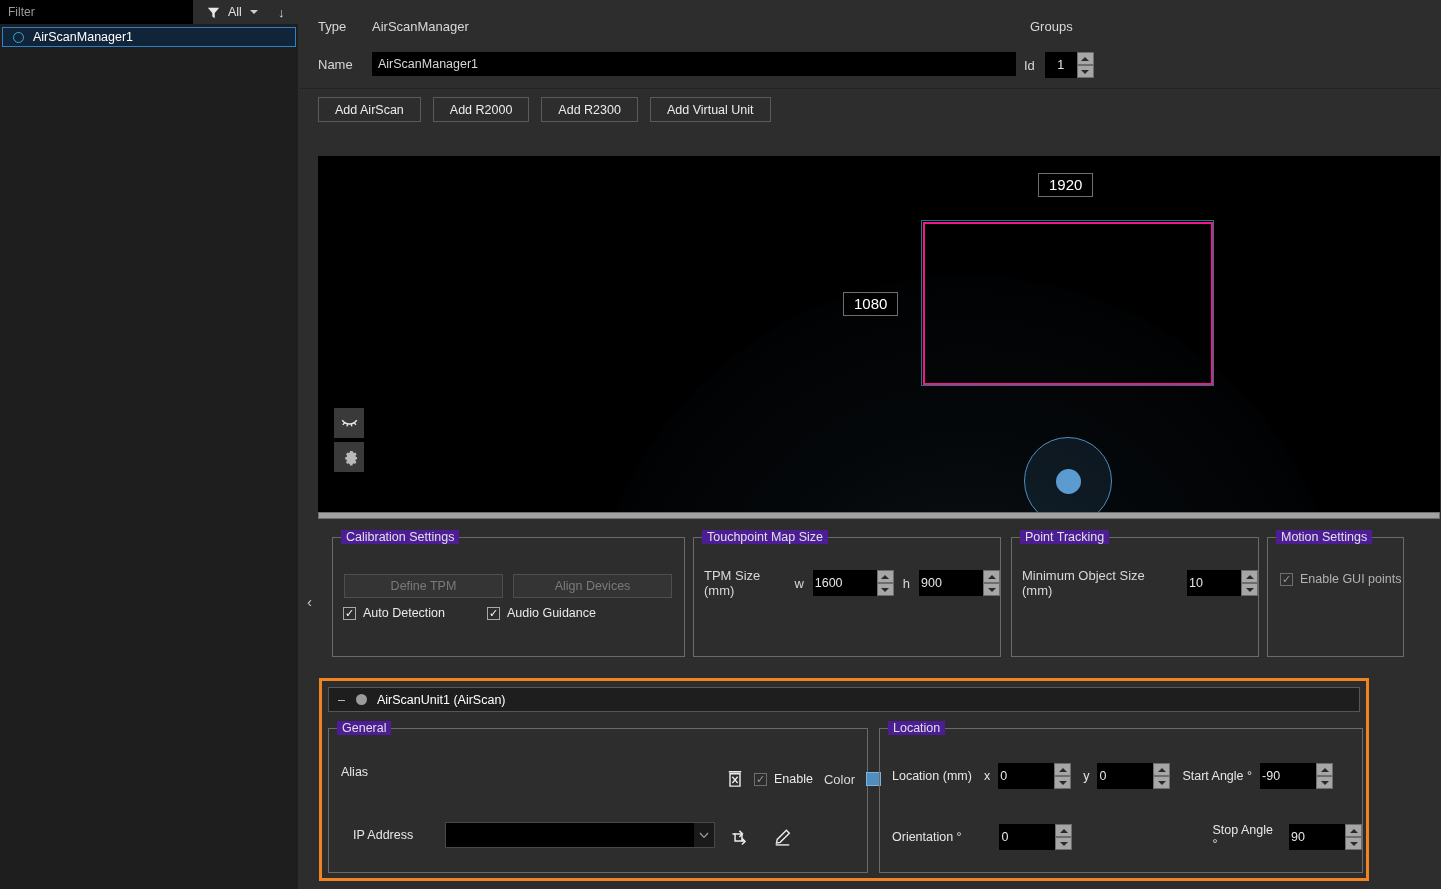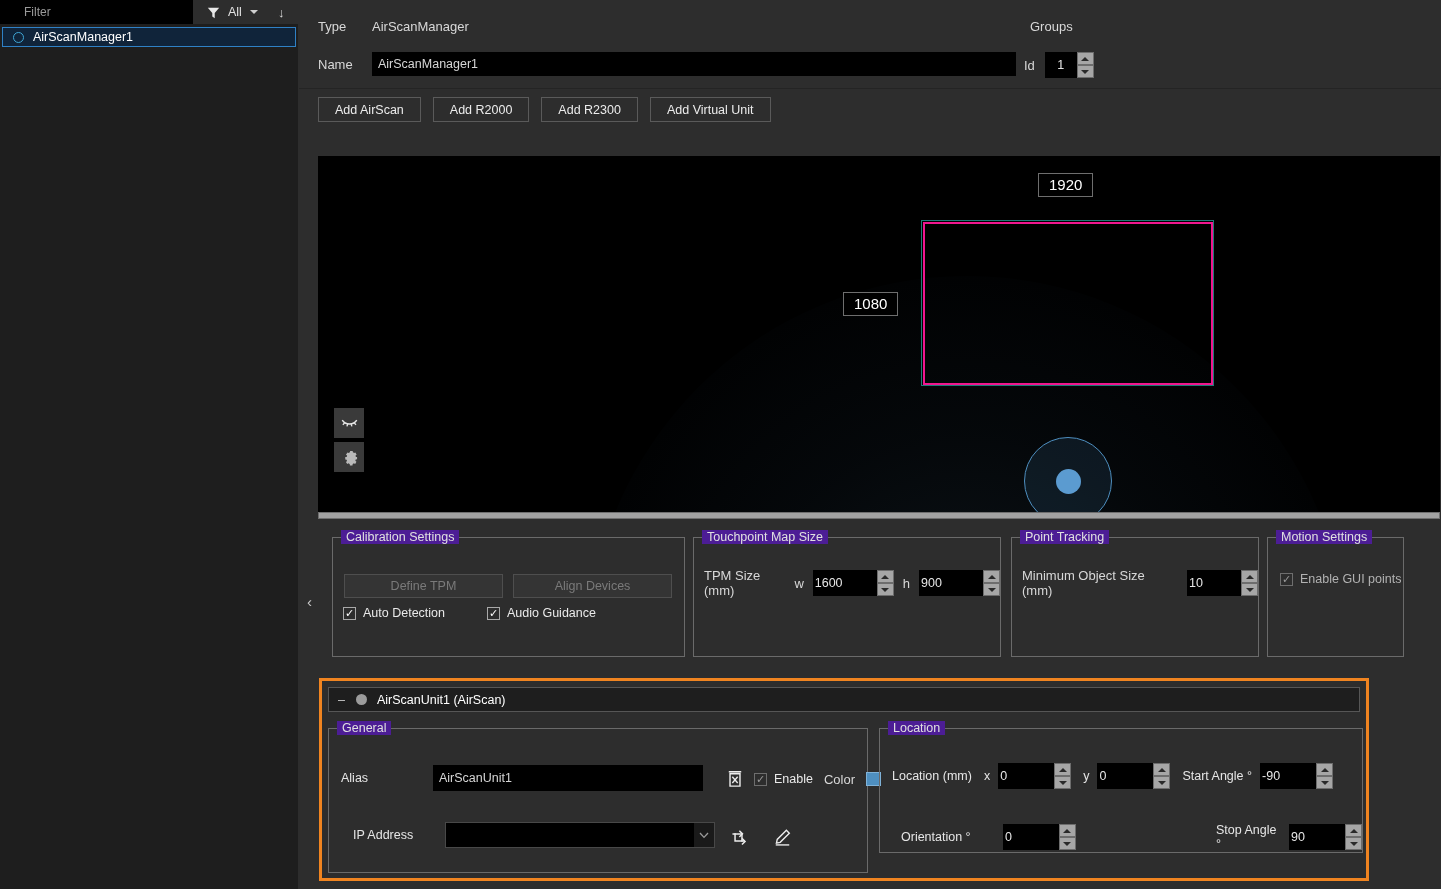--- a/index.html
+++ b/index.html
@@ -27,21 +27,21 @@
     background: #2d2d2d;
     display: flex; align-items: center;
   }
   .filter-input {
     width: 193px; height: 24px;
     background: #000000;
     border: none; outline: none;
     color: #cfcfcf;
     font-family: "Liberation Sans", sans-serif;
     font-size: 12px;
-    padding-left: 24px;
+    padding-left: 8px;
   }
   .filter-input::placeholder { color: #9a9a9a; }
   .filter-tools {
     flex: 1; height: 24px;
     display: flex; align-items: center; gap: 6px;
     padding-left: 14px;
   }
   .funnel-icon { width: 13px; height: 13px; display:block; }
   .filter-all { font-size: 12.5px; color: #e2e2e2; margin-left:2px; }
   .caret-dn {
@@ -211,40 +211,40 @@
   .unit-header {
     position: absolute; left: 6px; top: 6px; right: 6px; height: 25px;
     background: #1e1e1e; border: 1px solid #565656;
     display: flex; align-items: center; padding-left: 8px; gap: 10px;
     font-size: 12.5px; color: #ffffff;
   }
   .minus { color: #cfcfcf; width: 9px; text-align: center; }
   .statedot { width: 11px; height: 11px; border-radius: 50%; background: #9b9b9b; }
 
   .g-gen { position: absolute; left: 6px; top: 47px; width: 540px; height: 145px; border: 1px solid #6a6a6a; }
-  .g-loc { position: absolute; left: 557px; top: 47px; width: 484px; height: 125px; border: 1px solid #6a6a6a; }
+  .g-loc { position: absolute; left: 557px; top: 47px; width: 484px; height: 145px; border: 1px solid #6a6a6a; }
 
   .gen-row1 { position: absolute; left: 12px; top: 36px; display: flex; align-items: center; }
   .gen-row2 { position: absolute; left: 12px; top: 93px; display: flex; align-items: center; margin-left: 12px; }
   .gen-lbl { width: 92px; color: #e6e6e6; font-size: 12.5px; }
   .txtfield {
     width: 270px; height: 26px; background: #000000; border: none; outline: none;
     color: #d6d6d6; font-family: "Liberation Sans", sans-serif; font-size: 12.5px; padding-left: 6px;
   }
   .combo { display: flex; align-items: stretch; width: 270px; height: 26px; background: #000; border: 1px solid #484848; }
   .combo input { flex: 1; background: #000; border: none; outline: none; color: #d6d6d6;
                  font-family: "Liberation Sans", sans-serif; font-size: 12.5px; padding-left: 6px; }
   .combo .arrow { width: 20px; display: flex; align-items: center; justify-content: center; background: #1a1a1a; }
   .gen-icons1 { position: absolute; left: 398px; top: 41px; display: flex; align-items: center; gap: 11px; }
   .gen-icons2 { position: absolute; left: 400px; top: 99px; display: flex; align-items: center; gap: 25px; }
   .swatch { width: 15px; height: 14px; background: #4e8fc0; border: 1px solid #7fb2d8; }
   .icon-btn { cursor: pointer; display: flex; align-items: center; justify-content: center; }
 
   .loc-row1 { position: absolute; left: 12px; top: 34px; display: flex; align-items: center; }
-  .loc-row2 { position: absolute; left: 12px; top: 94px; display: flex; align-items: center; margin-left: 9px; }
+  .loc-row2 { position: absolute; left: 12px; top: 94px; display: flex; align-items: center; }
   .loc-lbl { color: #e6e6e6; font-size: 12.5px; }
   .mini-lbl { color: #e6e6e6; font-size: 12.5px; margin: 0 8px 0 12px; }
 </style>
 </head>
 <body>
 
 <div class="app">
 
   <div class="sidebar">
 
@@ -427,21 +427,20 @@
         <span class="minus">–</span>
         <span class="statedot"></span>
         <span>AirScanUnit1 (AirScan)</span>
       </div>
 
       <div class="g-gen">
         <span class="gtitle">General</span>
 
         <div class="gen-row1">
           <span class="gen-lbl">Alias</span>
-          <input class="txtfield" value="AirScanUnit1" style="">
         </div>
 
         <div class="gen-icons1">
           <span class="icon-btn">
             <svg width="16" height="18" viewBox="0 0 18 20">
               <rect x="2" y="1" width="14" height="1.8" fill="#ececec"></rect>
               <path d="M3.4 4 h11.2 v14 h-11.2 z" fill="none" stroke="#ececec" stroke-width="1.6"></path>
               <line x1="6" y1="7.5" x2="12" y2="14.5" stroke="#ececec" stroke-width="1.5"></line>
               <line x1="12" y1="7.5" x2="6" y2="14.5" stroke="#ececec" stroke-width="1.5"></line>
             </svg>

